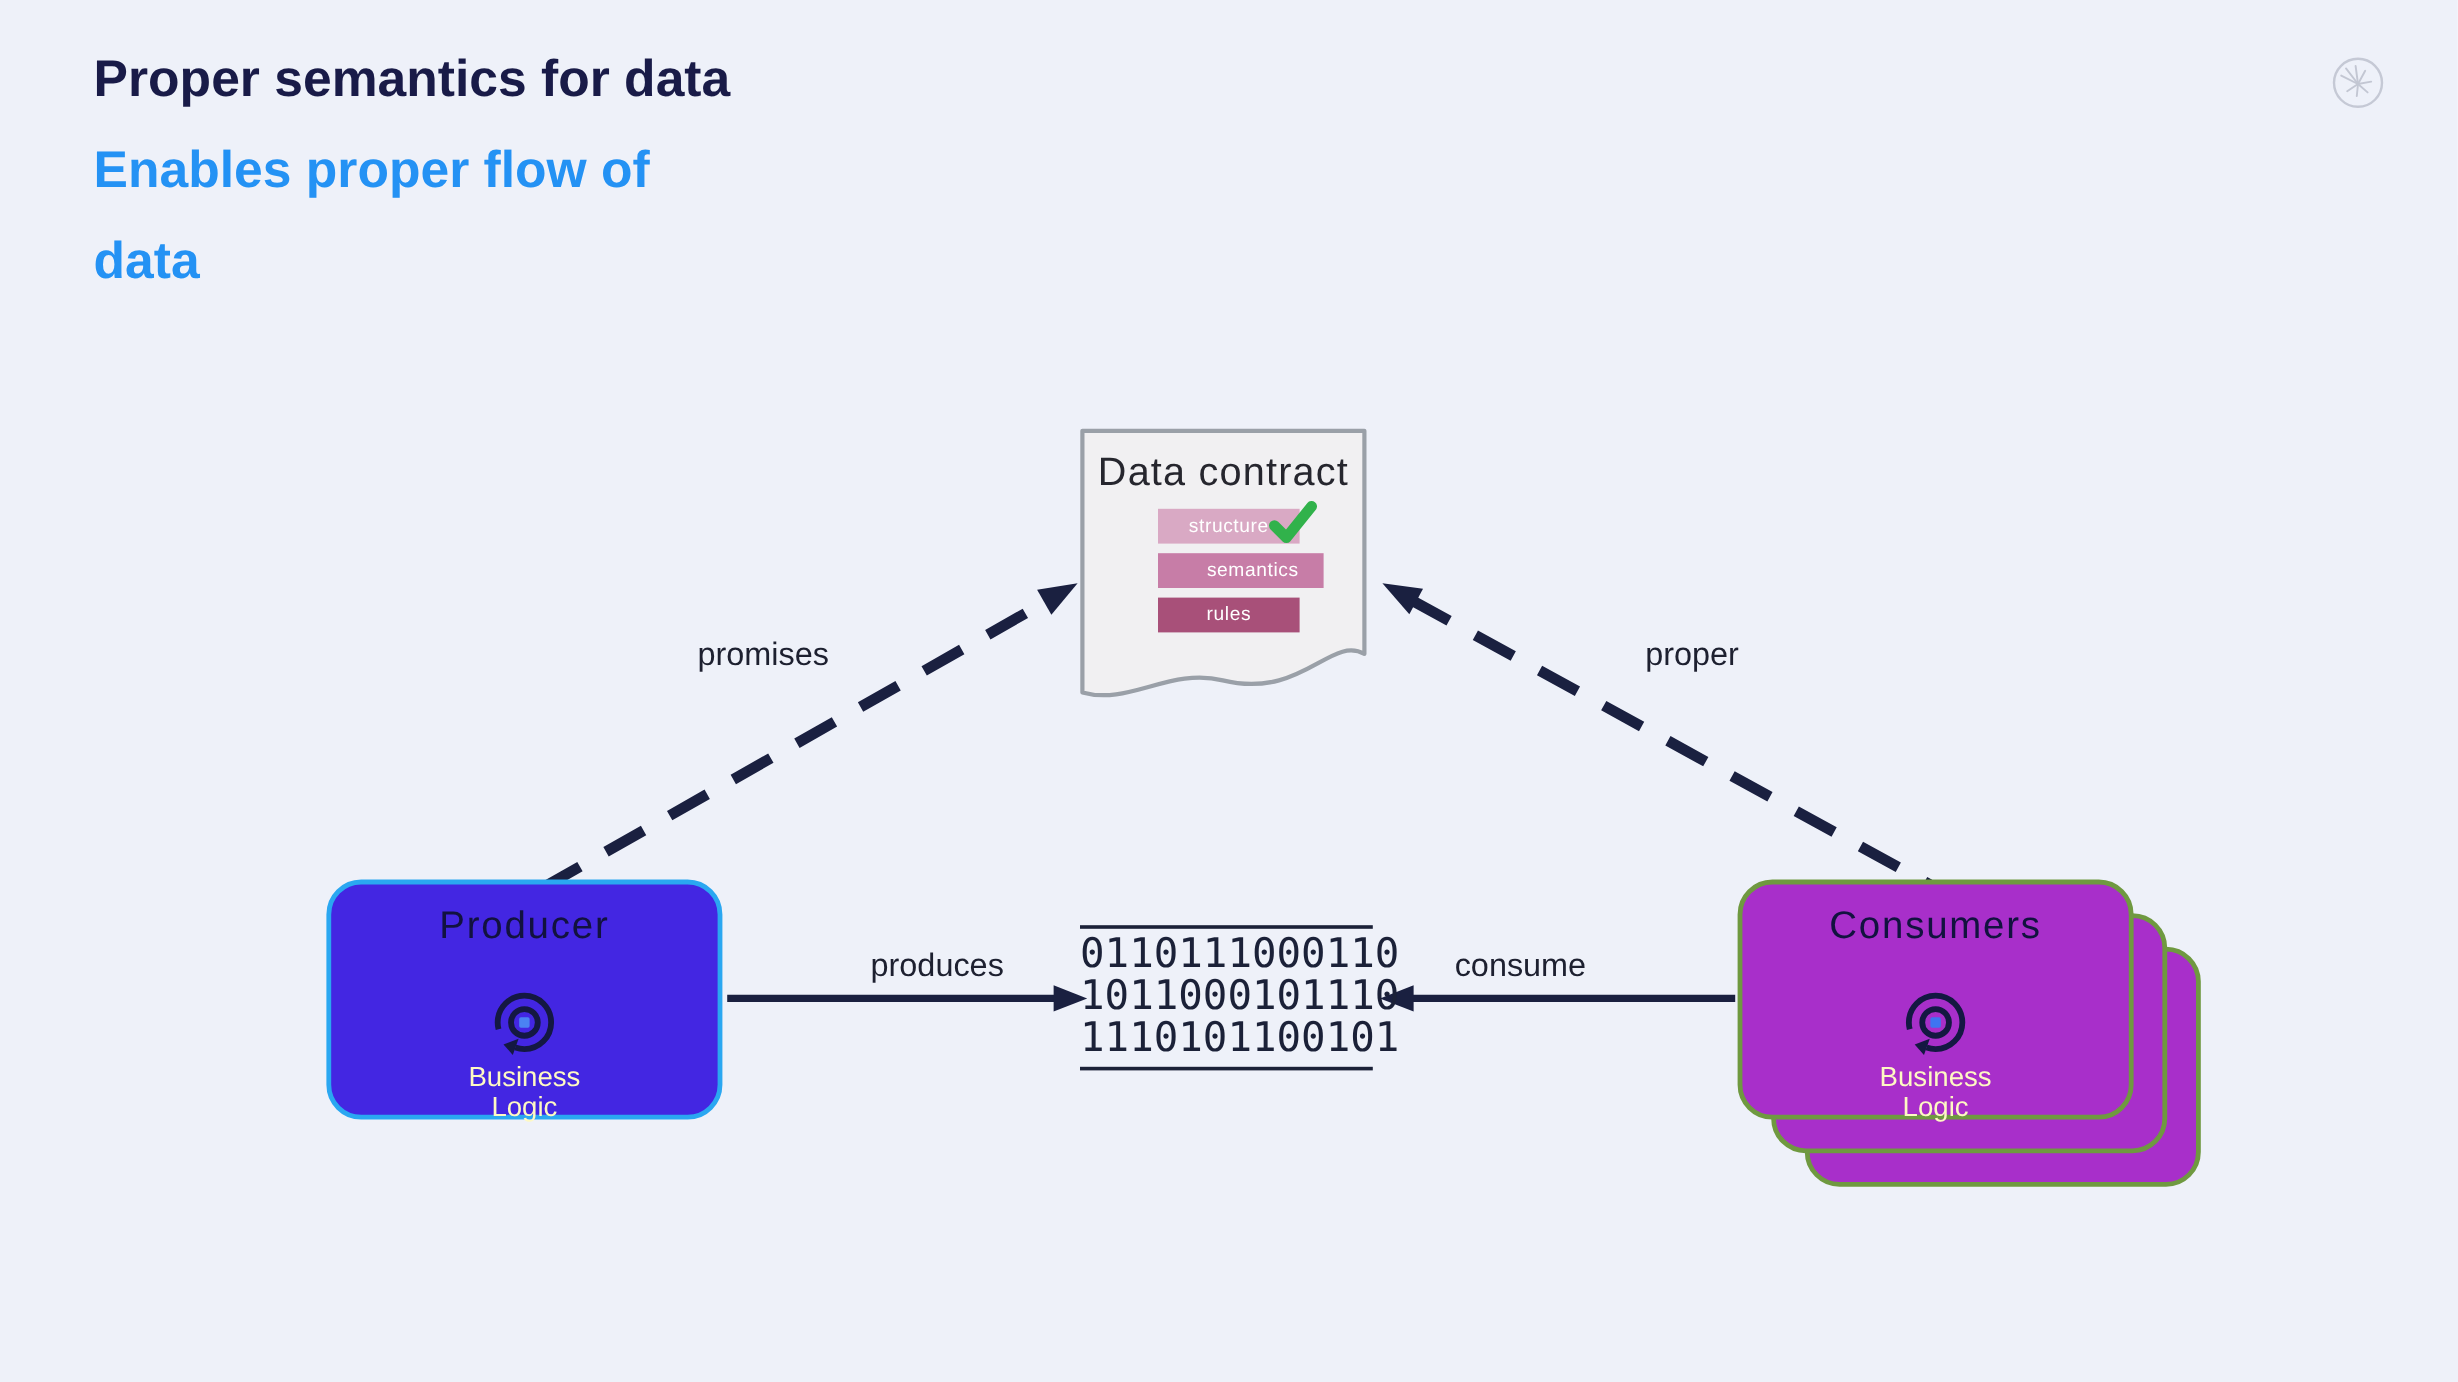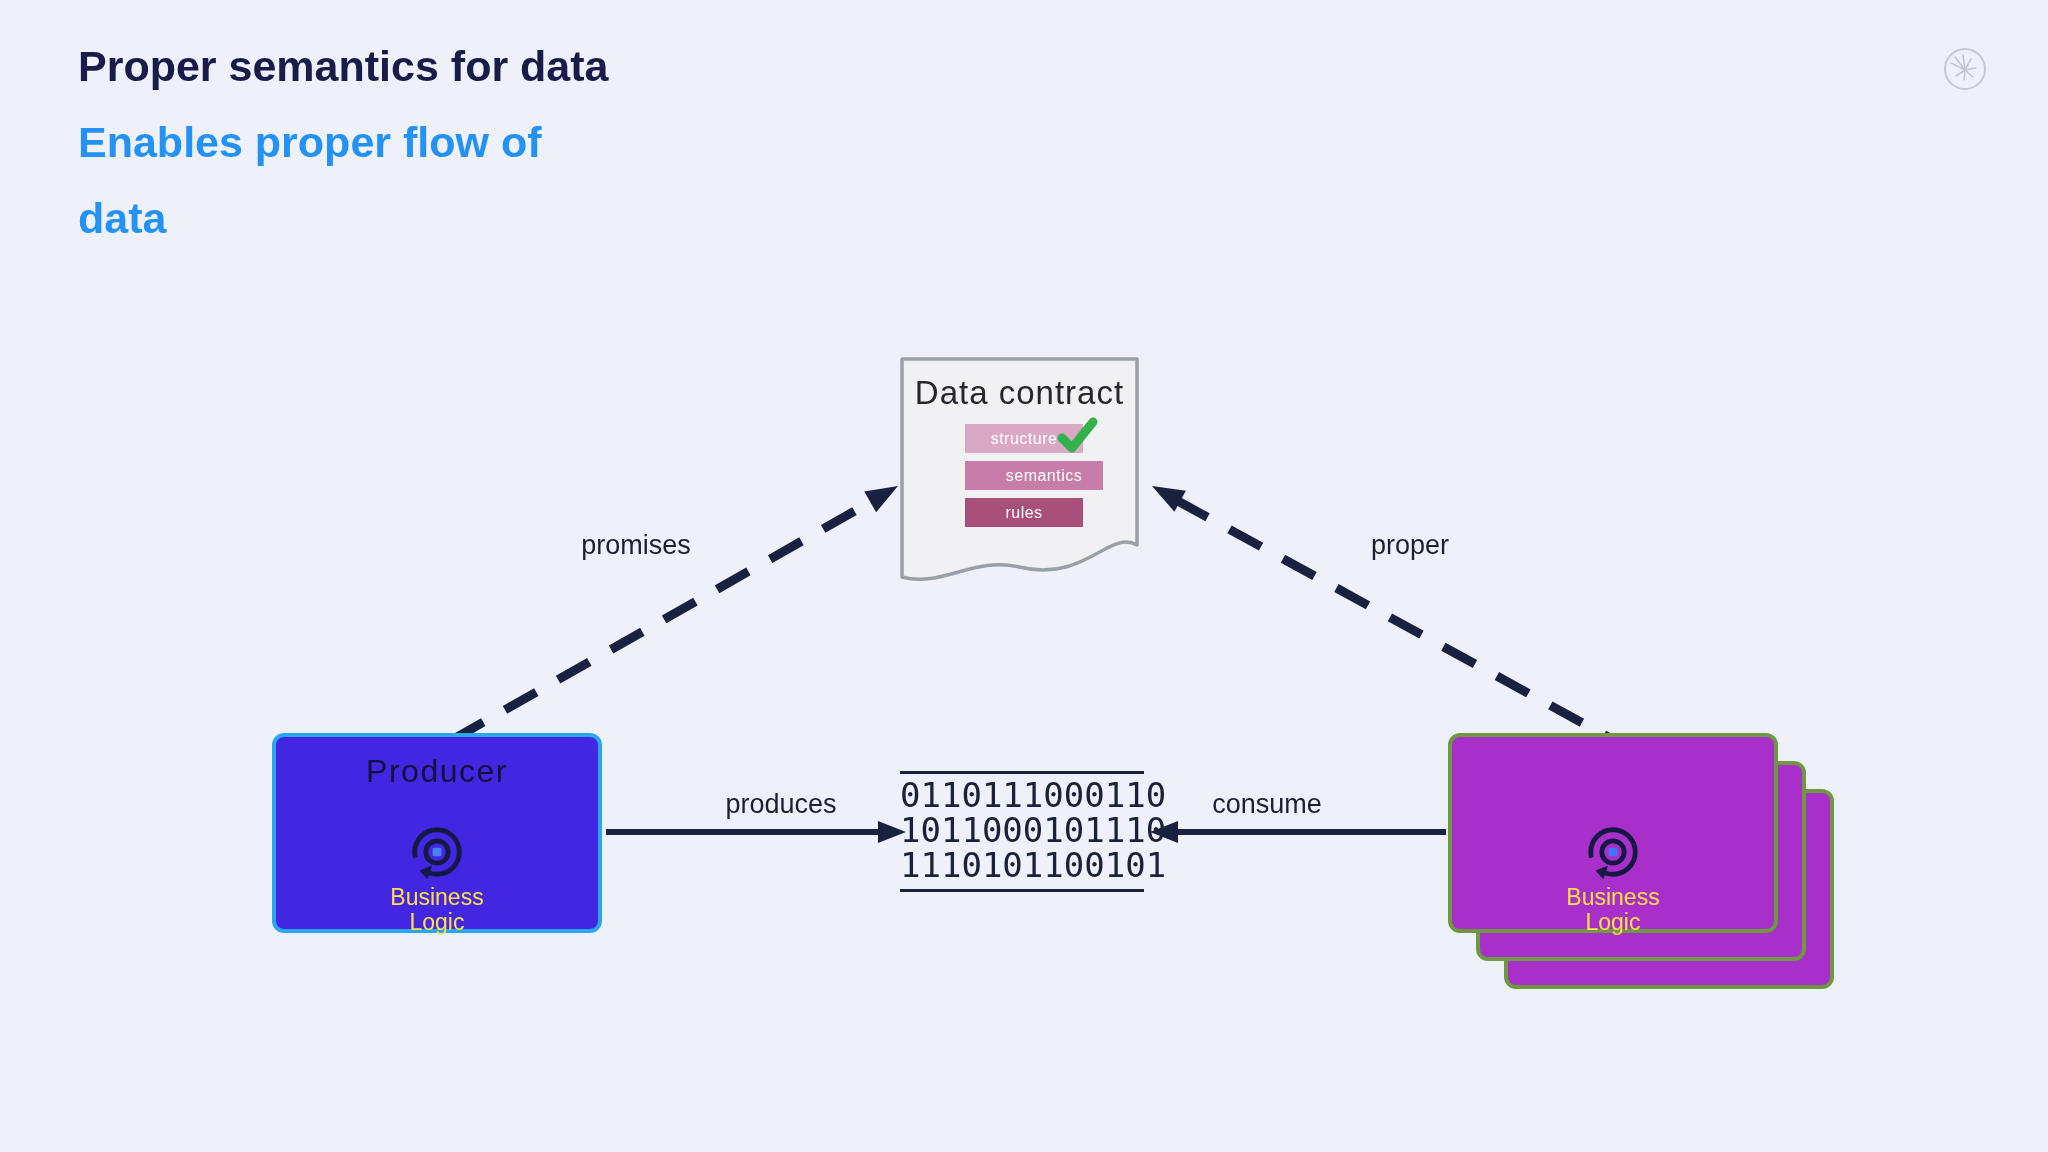--- a/index.html
+++ b/index.html
@@ -24,31 +24,31 @@
   .contract-title { position:absolute; left:0; right:0; top:18px; text-align:center;
     font-size:33px; color:#26262e; letter-spacing:1px; }
   .bar { position:absolute; left:66px; width:118px; height:29px; display:flex;
     align-items:center; justify-content:center; color:#ffffff; font-size:16px; letter-spacing:0.5px; }
   .bar0 { top:68px;  background: var(--structure-bar, #d9a9c4); }
   .bar1 { top:105px; background: var(--semantics-bar, #c77da7); padding-left: 20px; }
   .bar2 { top:142px; background: var(--rules-bar, #a85079); }
   .check { position:absolute; left:156px; top:58px; }
 
   
-  .box { position:absolute; width:330px; height:200px; border-radius:12px; box-sizing:border-box; }
+  .box { position:absolute; width:330px; height:200px; border-radius:29px; box-sizing:border-box; }
   .producer { left:272px; top:733px; background:var(--producer-fill, #4326e2);
     border:4px solid var(--producer-border, #2aa7f1); z-index:3; }
   .consumer-front { left:1448px; top:733px; z-index:3; }
   .consumer-back2 { left:1476px; top:761px; z-index:2; }
   .consumer-back3 { left:1504px; top:789px; z-index:1; }
   .consumer { background:var(--consumers-fill, #a82fca); border:4px solid var(--consumers-border, #6f9940); }
   .box-title { text-align:center; margin-top:16px; font-size:32px; color:#12123f; letter-spacing:1.5px; }
   .box-icon { position:absolute; left:50%; top:84px; transform:translateX(-50%); }
   .box-caption { position:absolute; left:0; right:0; top:148px; text-align:center;
-    font-size:23px; line-height:25px; color:#fde047; }
+    font-size:23px; line-height:25px; color:#fef9c3; }
 
   
   .binary { position:absolute; left:900px; top:771px; width:244px;
     padding:4px 0 6px 0;
     border-top:3px solid var(--binary-text, #1b2138);
     border-bottom:3px solid var(--binary-text, #1b2138);
     text-align:center; font-family:"DejaVu Sans Mono", monospace;
     font-size:34px; line-height:35px; color:var(--binary-text, #1b2138); }
 
   
@@ -143,20 +143,21 @@
     </div>
     <div class="box-caption">
       <div>Business</div>
       <div>Logic</div>
     </div>
   </div>
 
   <div class="box consumer consumer-back3"></div>
   <div class="box consumer consumer-back2"></div>
   <div class="box consumer consumer-front">
+    <div class="box-title">Consumers</div>
     <div class="box-icon">
       <svg width="62" height="62" viewBox="0 0 64 64">
         <circle cx="32" cy="32" r="23" fill="none" stroke="#141842" stroke-width="5" pathLength="360" stroke-dasharray="305 55" stroke-dashoffset="-165"></circle>
         <polygon points="14,51 27,46 22,60" fill="#141842"></polygon>
         <circle cx="32" cy="32" r="11.5" fill="none" stroke="#141842" stroke-width="5"></circle>
         <rect x="27.5" y="27.5" width="9" height="9" rx="1.5" fill="#3f74f2"></rect>
       </svg>
     </div>
     <div class="box-caption">
       <div>Business</div>

